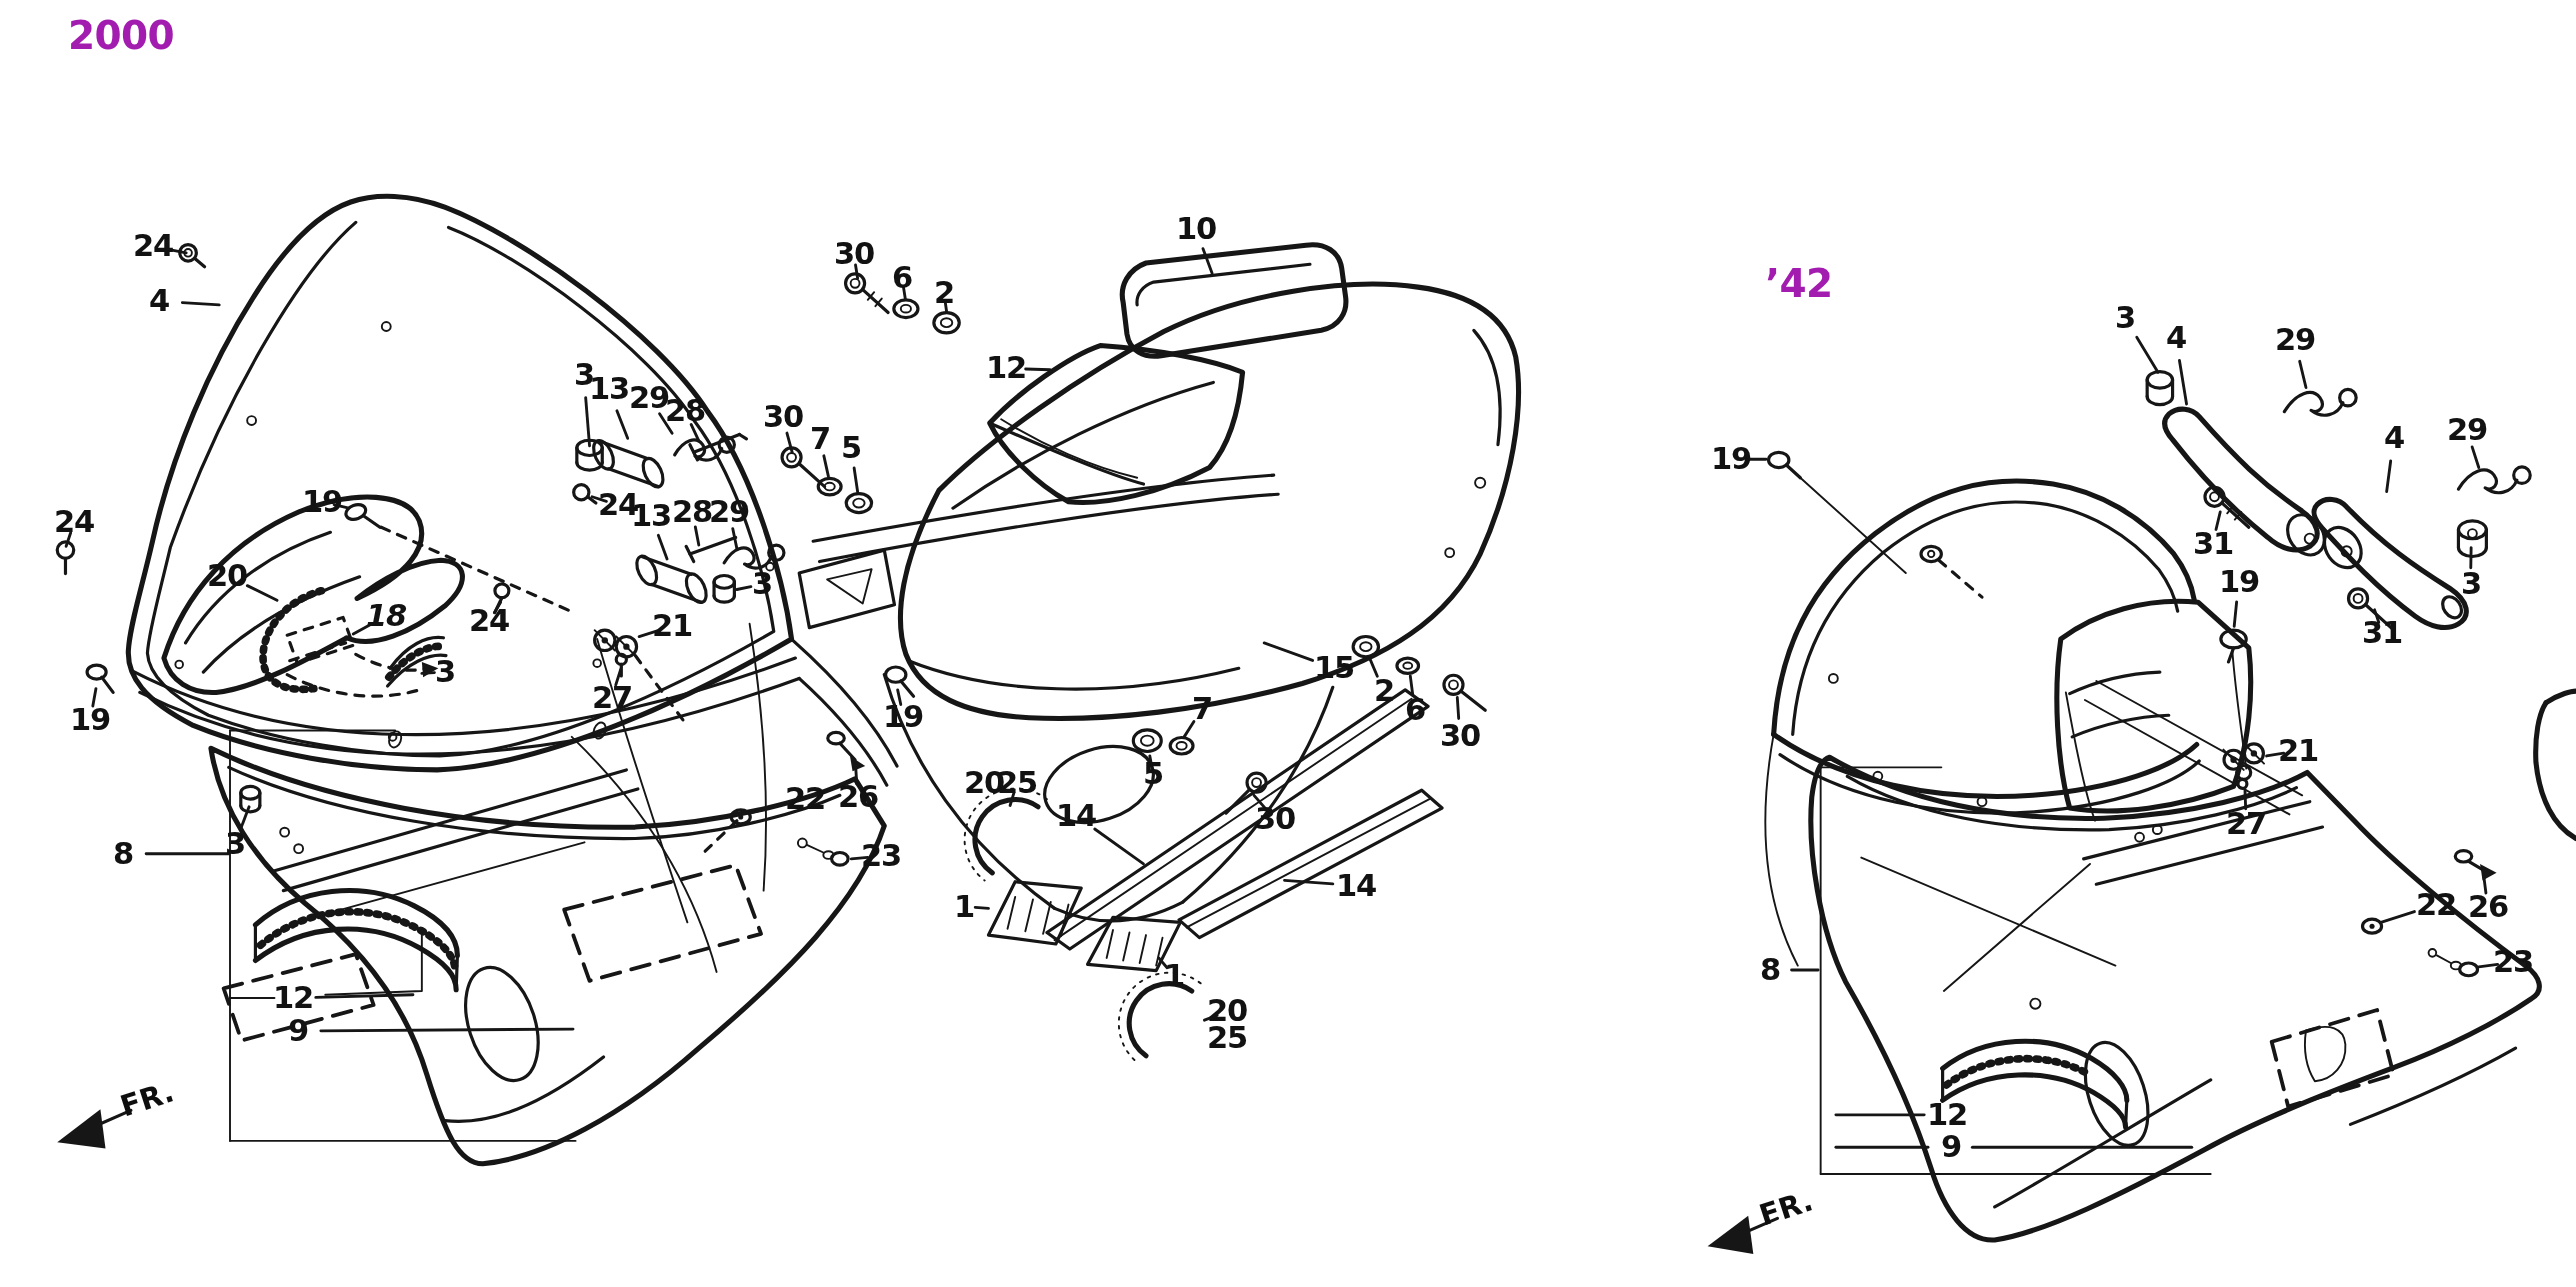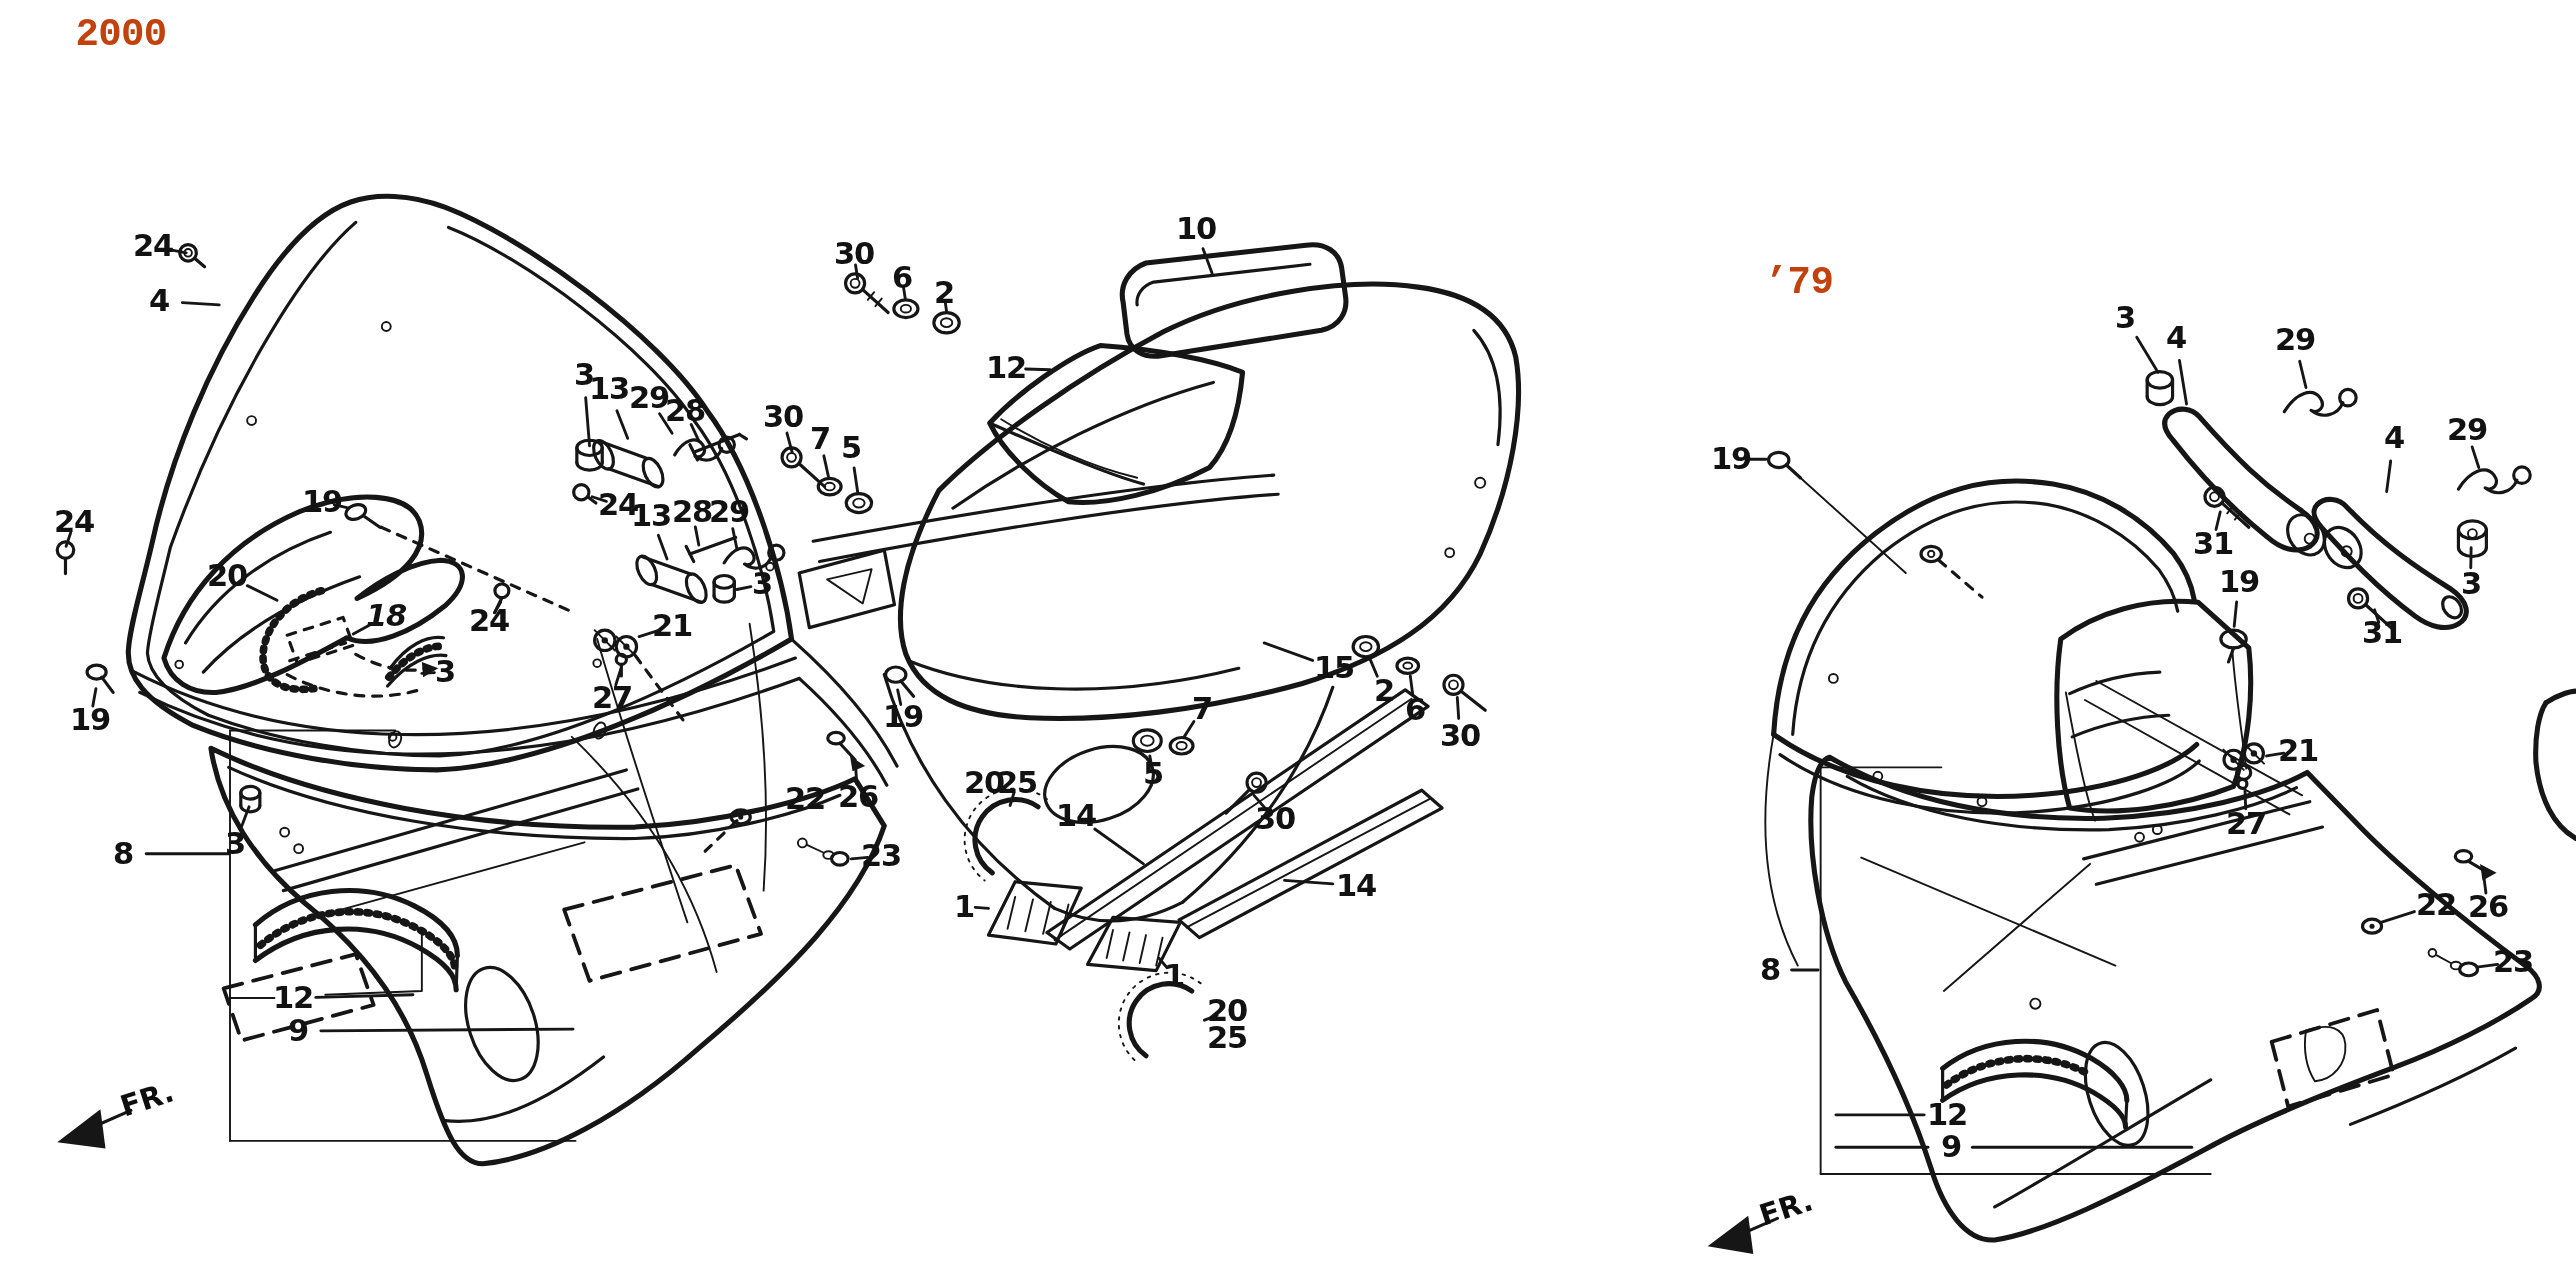--- a/index.html
+++ b/index.html
@@ -10,21 +10,21 @@
         stroke-linecap:round;stroke-linejoin:round;}
   #art .hv{stroke-width:8;}
   #art .th{stroke-width:3;}
   #art .da{stroke-dasharray:30 18;stroke-width:6;}
   #art .dd{stroke-dasharray:14 14;stroke-width:5;}
   #art .dot{stroke-dasharray:4 11;stroke-width:12;}
   #art .fill{fill:#161616;stroke:none;}
   .callout{position:absolute;transform:translate(-50%,-50%);font-size:30.5px;font-weight:700;
            letter-spacing:-1.3px;color:#121212;white-space:nowrap;line-height:1;}
   .title{position:absolute;transform:translate(-50%,-50%);font-size:39px;font-weight:700;
-         letter-spacing:-0.6px;color:#c2410c;white-space:nowrap;font-family:Liberation Mono, monospace;}
+         letter-spacing:-0.6px;color:#a21caf;white-space:nowrap;}
   .fr{position:absolute;transform:translate(-50%,-50%) rotate(-18deg);font-size:29px;font-weight:800;
       color:#0e0e0e;white-space:nowrap;}
 </style>
 </head>
 <body>
 
 <div id="scene">
 
   <svg id="art" viewBox="0 0 4055 2026" xmlns="http://www.w3.org/2000/svg">
 
@@ -460,15 +460,15 @@
       <div class="callout" style="left: 2246px; top: 824px;">27</div>
       <div class="callout" style="left: 2436px; top: 905px;">22</div>
       <div class="callout" style="left: 2488px; top: 907px;">26</div>
       <div class="callout" style="left: 2513px; top: 962px;">23</div>
       <div class="callout" style="left: 1770px; top: 970px;">8</div>
       <div class="callout" style="left: 1947px; top: 1115px;">12</div>
       <div class="callout" style="left: 1951px; top: 1147px;">9</div>
     </div>
 
   <div class="title" id="title-left" style="left: 121px; top: 35px;">2000</div>
-  <div class="title" id="title-right" style="left: 1799px; top: 283px;">’79</div>
+  <div class="title" id="title-right" style="left: 1799px; top: 283px;">’42</div>
 </div>
 
 
 </body></html>

